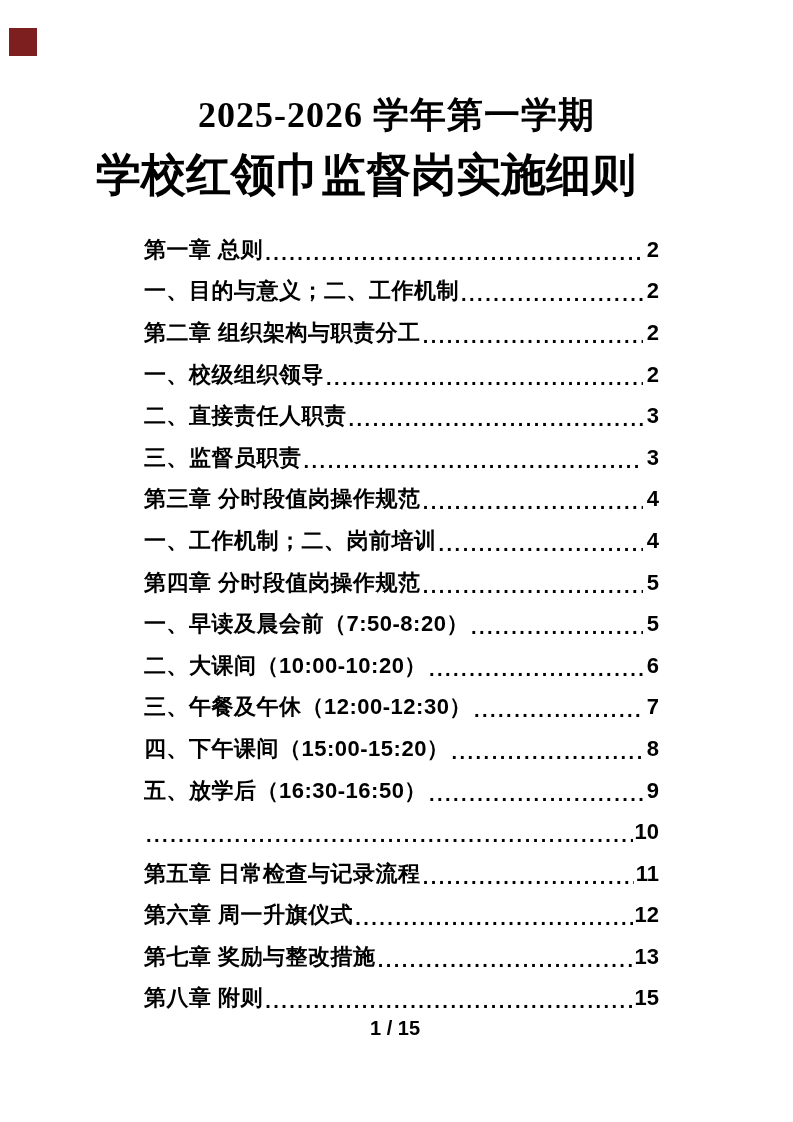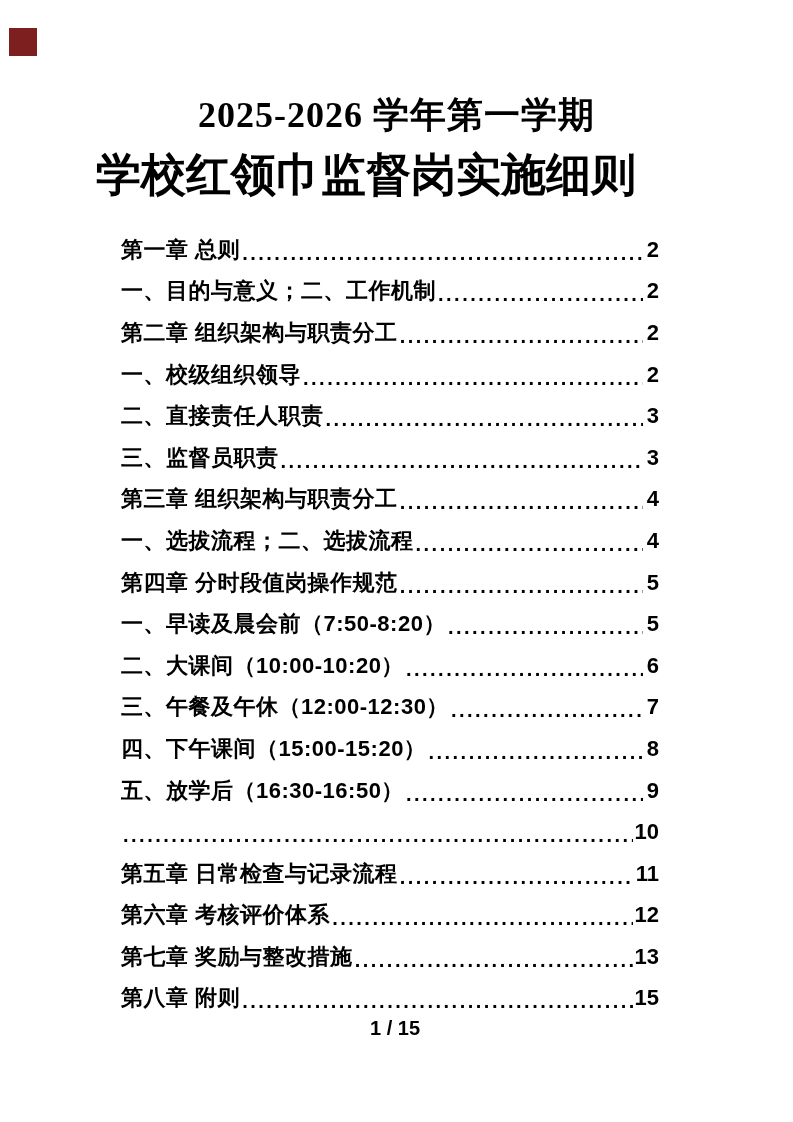--- a/index.html
+++ b/index.html
@@ -42,20 +42,21 @@
     left: 121px; top: 229px;
     width: 538px;
   }
   .toc-row {
     display: flex;
     align-items: center;
     height: 41.6px;
     font-size: 22px;
     font-weight: bold;
     cursor: pointer;
+    margin-left: 23px;
   }
   .toc-label {
     flex: 0 0 auto;
     white-space: nowrap;
     letter-spacing: 0.5px;
   }
   .dot-leader {
     flex: 1 1 auto;
     overflow: hidden;
     white-space: nowrap;
@@ -126,27 +127,27 @@
     <span class="toc-page">3</span>
   </div>
 
   <div class="toc-row">
     <span class="toc-label">三、监督员职责</span>
     <span class="dot-leader"></span>
     <span class="toc-page">3</span>
   </div>
 
   <div class="toc-row">
-    <span class="toc-label">第三章 组织架构与职责分工</span>
+    <span class="toc-label">第三章 分时段值岗操作规范</span>
     <span class="dot-leader"></span>
     <span class="toc-page">4</span>
   </div>
 
   <div class="toc-row">
-    <span class="toc-label">一、选拔流程；二、选拔流程</span>
+    <span class="toc-label">一、工作机制；二、岗前培训</span>
     <span class="dot-leader"></span>
     <span class="toc-page">4</span>
   </div>
 
   <div class="toc-row">
     <span class="toc-label">第四章 分时段值岗操作规范</span>
     <span class="dot-leader"></span>
     <span class="toc-page">5</span>
   </div>
 
@@ -185,21 +186,21 @@
     <span class="toc-page">10</span>
   </div>
 
   <div class="toc-row">
     <span class="toc-label">第五章 日常检查与记录流程</span>
     <span class="dot-leader"></span>
     <span class="toc-page">11</span>
   </div>
 
   <div class="toc-row">
-    <span class="toc-label">第六章 考核评价体系</span>
+    <span class="toc-label">第六章 周一升旗仪式</span>
     <span class="dot-leader"></span>
     <span class="toc-page">12</span>
   </div>
 
   <div class="toc-row">
     <span class="toc-label">第七章 奖励与整改措施</span>
     <span class="dot-leader"></span>
     <span class="toc-page">13</span>
   </div>
 

